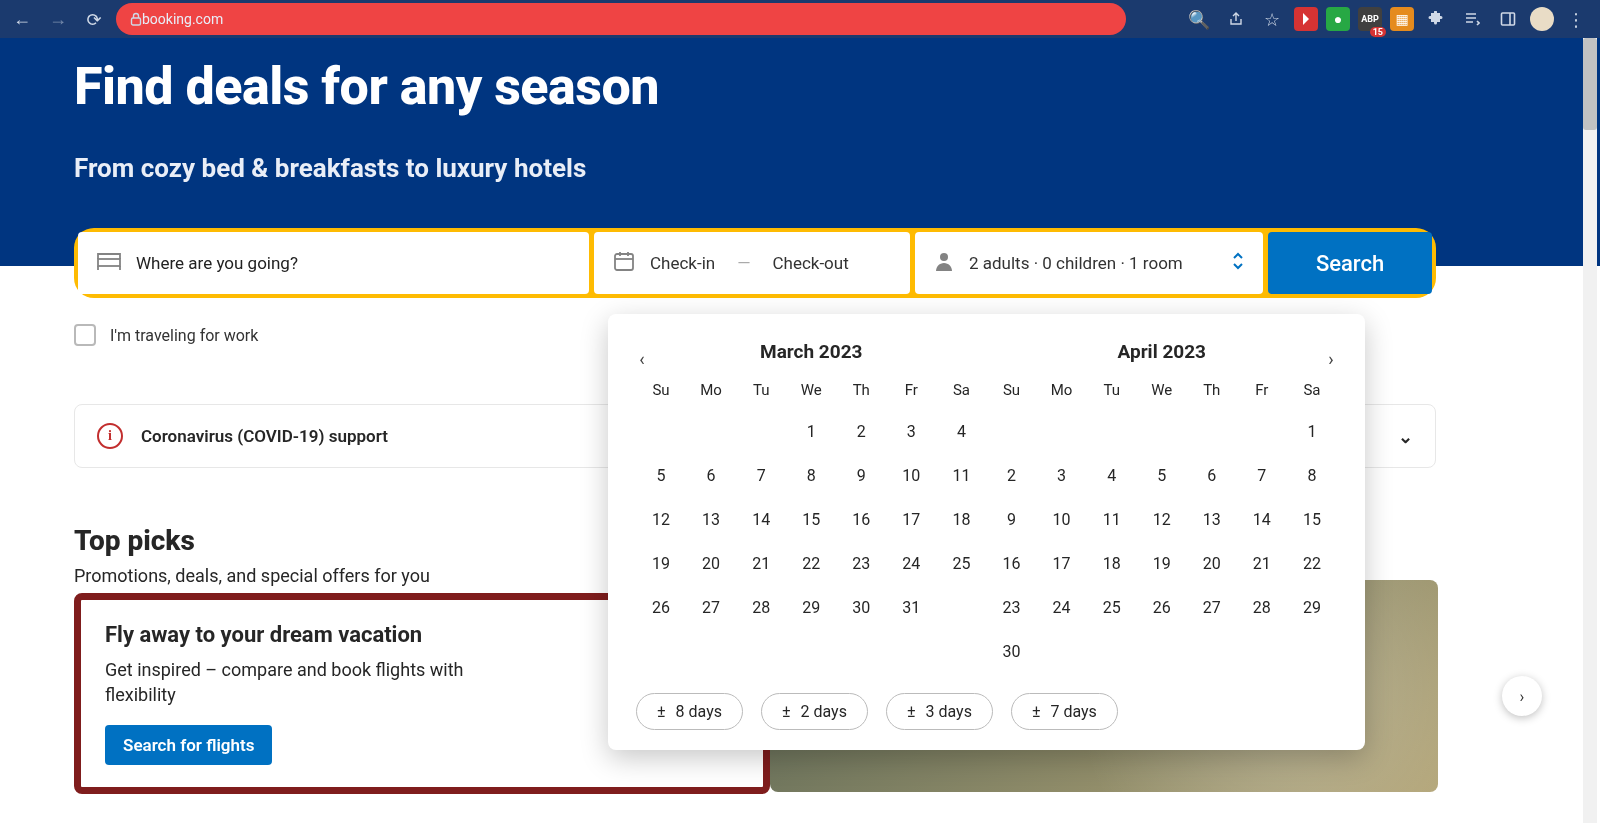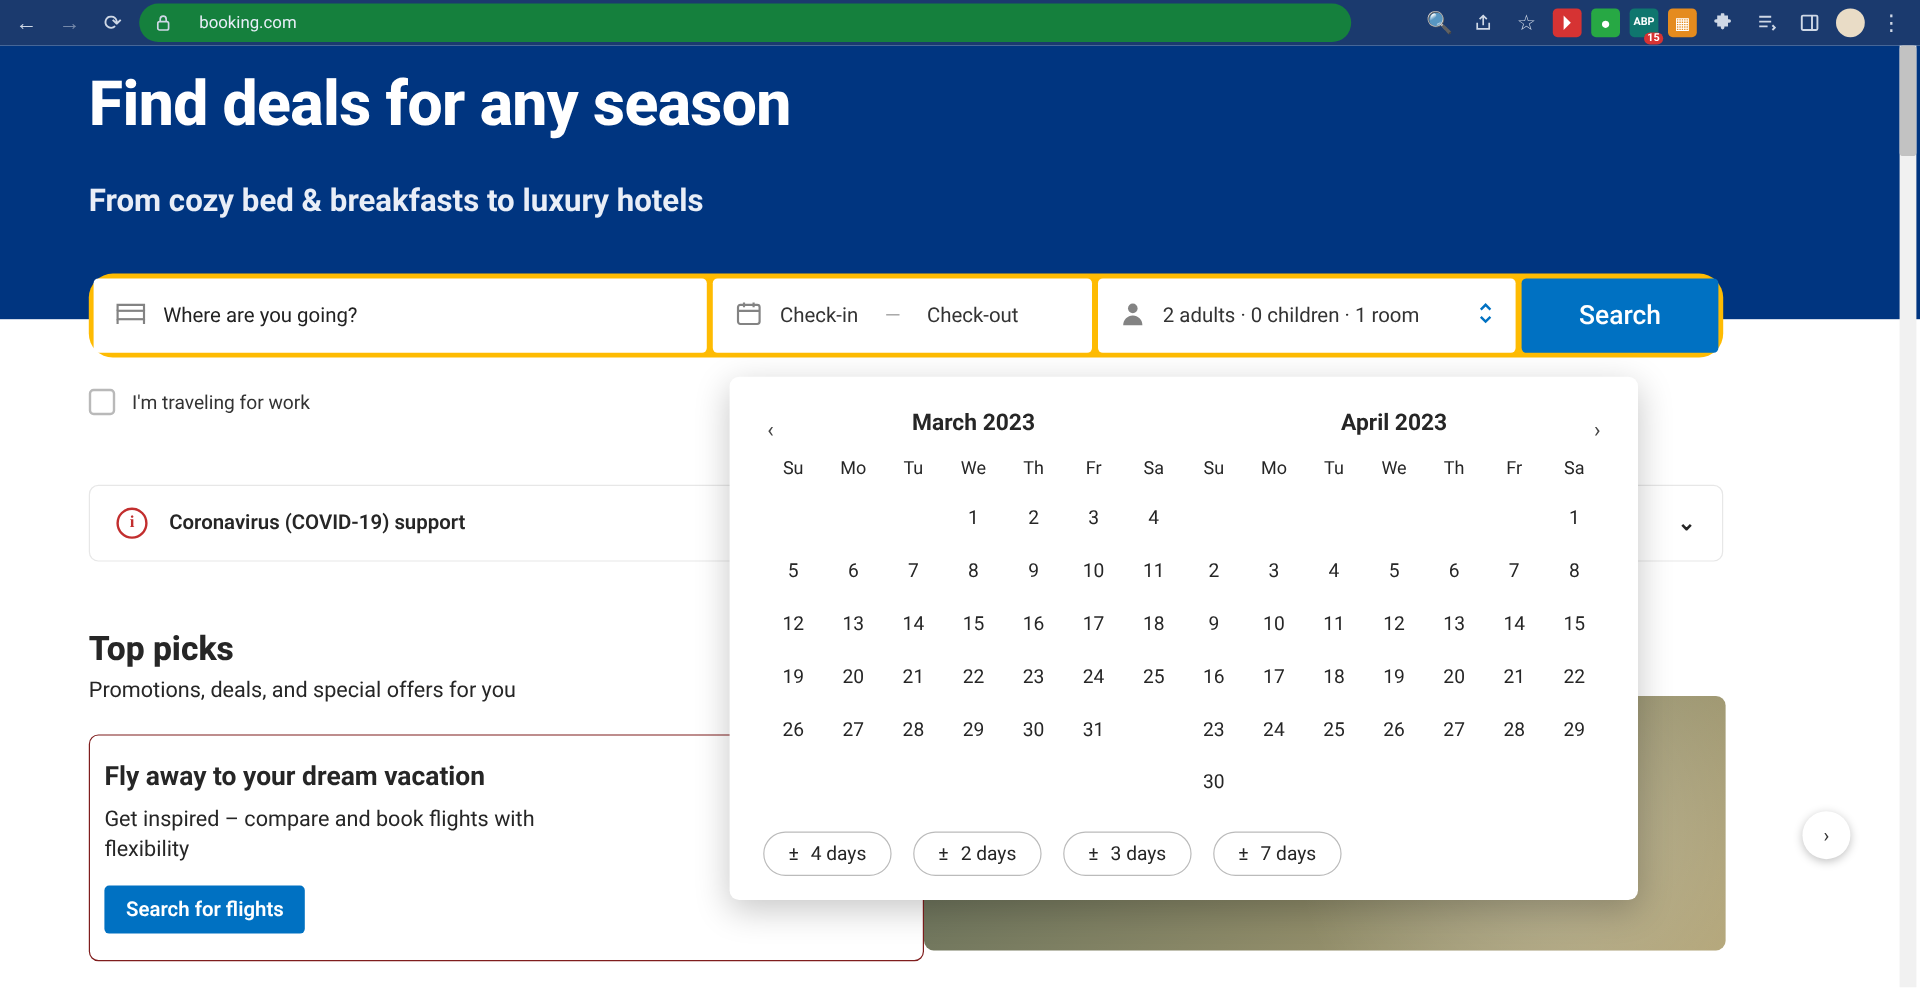--- a/index.html
+++ b/index.html
@@ -1,25 +1,25 @@
 <!DOCTYPE html>
 <html><head>
 <meta charset="utf-8">
 <style>
 *{margin:0;padding:0;box-sizing:border-box;font-family:-apple-system,BlinkMacSystemFont,"Segoe UI",Roboto,Arial,sans-serif;}
 body{width:1600px;height:823px;overflow:hidden;background:#fff;position:relative;}
 
 .chrome-bar{background:#1b3a6e;height:38px;display:flex;align-items:center;padding:0 10px 0 8px;gap:8px;color:#cfd8e6;}
 .chrome-bar .nav-btn{width:28px;height:28px;border-radius:50%;display:flex;align-items:center;justify-content:center;font-size:18px;color:#cfd8e6;}
-.chrome-bar .addr{flex:none;width:1010px;height:30px;border-radius:16px;background:#15803d;display:flex;align-items:center;padding:16px 14px;gap:24px;color:#e8eef8;font-size:14px;}
+.chrome-bar .addr{flex:none;width:1010px;height:30px;border-radius:16px;background:#ef4444;display:flex;align-items:center;padding:16px 14px;gap:0;color:#e8eef8;font-size:14px;}
 .chrome-bar .spacer{flex:1;}
 .chrome-bar .ext{width:24px;height:24px;border-radius:4px;display:flex;align-items:center;justify-content:center;font-size:14px;}
 .ext.red{background:#d63333;color:#fff;}
 .ext.green{background:#27a844;color:#fff;}
-.ext.crim{background:#0f766e;color:#fff;font-size:9px;font-weight:700;text-align:center;}
+.ext.crim{background:#404040;color:#fff;font-size:9px;font-weight:700;text-align:center;}
 .ext.orange{background:#e58b1e;color:#fff;}
 .ext.avatar{border-radius:50%;background:#e9dcc6;}
 .chrome-bar svg{display:block;}
 
 .hero{background:#003580;height:228px;padding:18px 74px 0;color:#fff;}
 .hero h1{font-size:52px;font-weight:800;letter-spacing:-.5px;}
 .hero p{font-size:26px;margin-top:36px;color:#e9eef7;font-weight:bold;}
 
 .search-wrap{position:absolute;left:74px;top:228px;width:1362px;height:70px;border-radius:20px;background:#febb02;display:flex;gap:5px;padding:4px;z-index:6;}
 .search-cell{background:#fff;border-radius:4px;display:flex;align-items:center;padding:0 18px;gap:14px;font-size:17px;color:#333;}
@@ -34,21 +34,21 @@
 
 .below{position:absolute;left:74px;top:308px;width:1362px;}
 .travel-work{display:flex;align-items:center;gap:14px;margin-top:16px;color:#333;font-size:16px;}
 .chk{width:22px;height:22px;border:2px solid #b9b9b9;border-radius:4px;}
 .covid-banner{margin-top:58px;border:1px solid #e7e7e7;border-radius:8px;height:64px;display:flex;align-items:center;padding:0 22px;gap:18px;font-size:17px;font-weight:600;color:#262626;position:relative;}
 .covid-banner .info-icon{width:26px;height:26px;border:2px solid #c22e2e;border-radius:50%;color:#c22e2e;display:flex;align-items:center;justify-content:center;font-size:14px;font-family:Georgia,serif;}
 .covid-banner .chev{position:absolute;right:22px;font-size:18px;color:#262626;}
 .top-picks{margin-top:56px;}
 .top-picks h2{font-size:28px;font-weight:800;color:#262626;}
 .top-picks p{font-size:18px;color:#262626;margin-top:8px;}
-.promo-card{margin-top:26px;border:1px solid #7f1d1d;border-radius:8px;padding:22px 12px;width:696px;background:#fff;position:relative;}
+.promo-card{margin-top:7px;border:7px solid #7f1d1d;border-radius:8px;padding:22px 24px;width:696px;background:#fff;position:relative;}
 .promo-card h3{font-size:22px;font-weight:700;color:#262626;}
 .promo-card p{font-size:18px;color:#262626;margin-top:10px;line-height:1.4;max-width:400px;}
 .promo-card .cta{margin-top:18px;display:inline-block;background:#0071c2;color:#fff;border-radius:4px;padding:10px 18px;font-size:17px;font-weight:600;}
 .plane{position:absolute;right:24px;top:70px;width:60px;height:20px;background:linear-gradient(90deg,#5aa9e6,#cfe6fa);border-radius:10px 4px 4px 10px;}
 
 .side-image{position:absolute;left:770px;top:580px;width:668px;height:212px;background:linear-gradient(135deg,#5f6a57,#b2a476);border-radius:8px;overflow:hidden;}
 .side-image::after{content:"";position:absolute;inset:0;background:radial-gradient(circle at 78% 55%, rgba(255,255,255,0.25) 0,rgba(0,0,0,0) 40%);}
 .carousel-next{position:absolute;right:58px;top:676px;width:40px;height:40px;border-radius:50%;background:#fff;box-shadow:0 2px 8px rgba(0,0,0,.25);display:flex;align-items:center;justify-content:center;color:#333;}
 
 .datepicker{position:absolute;left:608px;top:314px;width:757px;background:#fff;border-radius:8px;box-shadow:0 8px 28px rgba(0,0,0,.22);padding:26px 28px 20px;z-index:10;}
@@ -336,21 +336,21 @@
               <td class="empty"></td>
               <td class="empty"></td>
             </tr>
           </tbody>
       </table>
     </div>
   </div>
   <div class="flex-chips" id="flex-chips">
       <div class="chip">
         <span>±</span>
-        <span>4 days</span>
+        <span>8 days</span>
       </div>
       <div class="chip">
         <span>±</span>
         <span>2 days</span>
       </div>
       <div class="chip">
         <span>±</span>
         <span>3 days</span>
       </div>
       <div class="chip">

